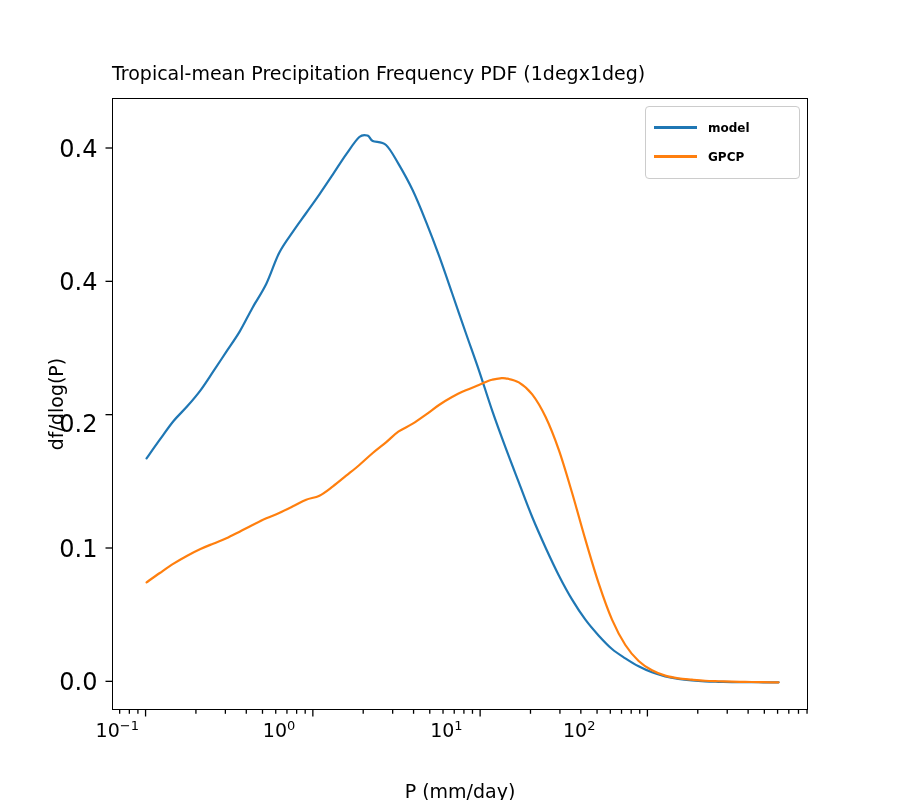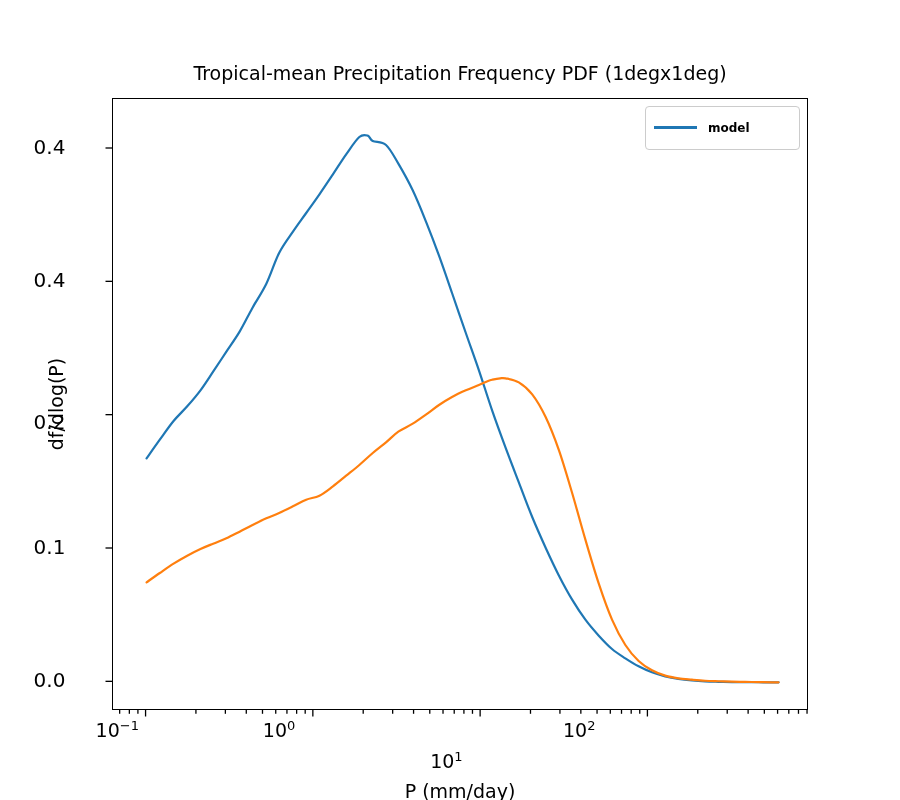--- a/index.html
+++ b/index.html
@@ -18,21 +18,21 @@
     position: relative;
     width: 900px;
     height: 800px;
     background: #ffffff;
   }
   #chart-title {
     position: absolute;
     left: 112px;
     top: 62px;
     width: 696px;
-    text-align: center;
+    text-align: left;
     font-size: 19px;
     color: #000000;
     white-space: nowrap;
   }
   #plot-area {
     position: absolute;
     left: 112px;
     top: 98px;
     width: 696px;
     height: 612px;
@@ -51,22 +51,22 @@
   #axes-svg {
     position: absolute;
     left: 0;
     top: 0;
     width: 900px;
     height: 800px;
     pointer-events: none;
   }
   .ytick-label {
     position: absolute;
-    text-align: center;
-    font-size: 20px;
+    text-align: right;
+    font-size: 24px;
     white-space: nowrap;
   }
   .xtick-label {
     position: absolute;
     font-size: 19px;
     white-space: nowrap;
   }
   .xtick-label sup {
     font-size: 13px;
     vertical-align: super;
@@ -186,28 +186,32 @@
   <div id="ytick-labels">
       <div class="ytick-label" style="left: 1.5px; top: 668.333px; width: 96px;">0.0</div>
       <div class="ytick-label" style="left: 1.5px; top: 535px; width: 96px;">0.1</div>
       <div class="ytick-label" style="left: 1.5px; top: 401.667px; width: 96px; margin-top: 8px;">0.2</div>
       <div class="ytick-label" style="left: 1.5px; top: 268.333px; width: 96px;">0.4</div>
       <div class="ytick-label" style="left: 1.5px; top: 135px; width: 96px;">0.4</div>
     </div>
   <div id="xtick-labels">
       <div class="xtick-label" style="left: 95.5666px; top: 719px; width: 100px;">10<sup>−1</sup></div>
       <div class="xtick-label" style="left: 262.848px; top: 719px; width: 100px;">10<sup>0</sup></div>
-      <div class="xtick-label" style="left: 430.129px; top: 719px; width: 100px; margin-top: 31px;">10<sup>1</sup></div>
+      <div class="xtick-label" style="left: 430.129px; top: 719px; width: 100px;">10<sup>1</sup></div>
       <div class="xtick-label" style="left: 563px; top: 719px; width: 100px;">10<sup>2</sup></div>
     </div>
 
   <div id="xlabel">P (mm/day)</div>
 
   <div id="ylabel">df/dlog(P)</div>
 
   <div id="legend">
     <div class="legend-row">
       <span class="legend-swatch" style="background: rgb(31, 119, 180);"></span>
       <span class="legend-text">model</span>
     </div>
+    <div class="legend-row">
+      <span class="legend-swatch" style="background: rgb(255, 127, 14);"></span>
+      <span class="legend-text">GPCP</span>
+    </div>
   </div>
 
 </div>
 
 </body></html>

